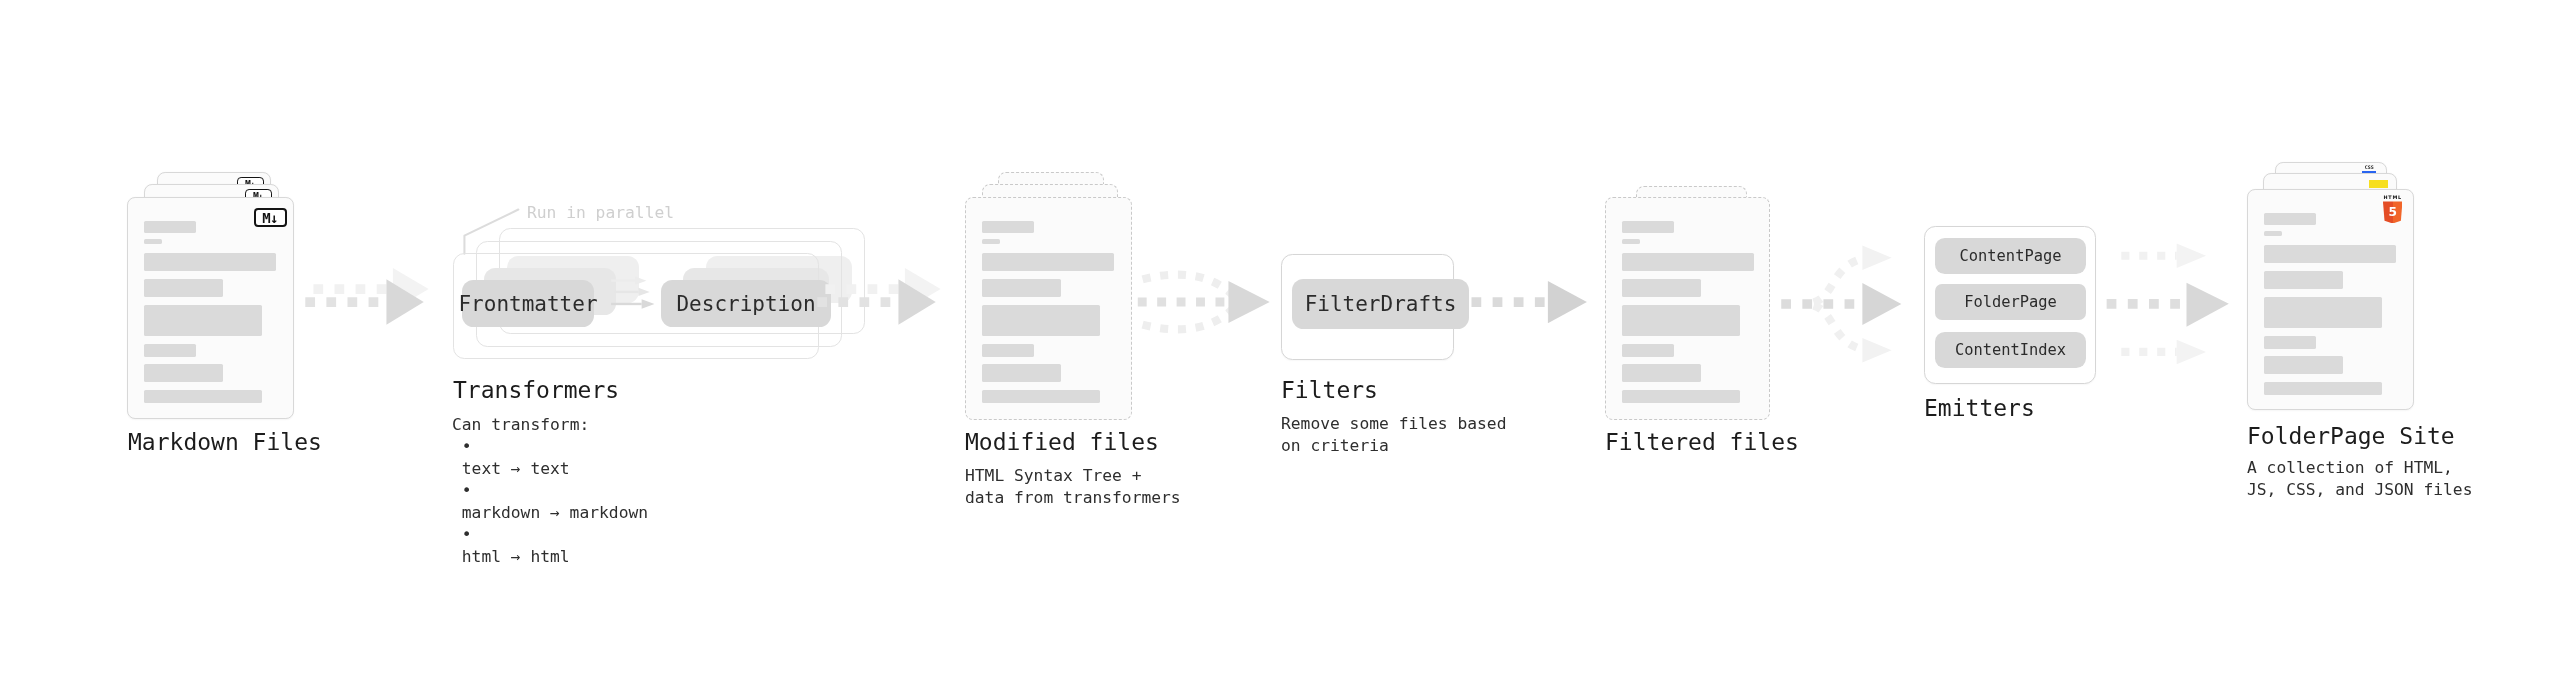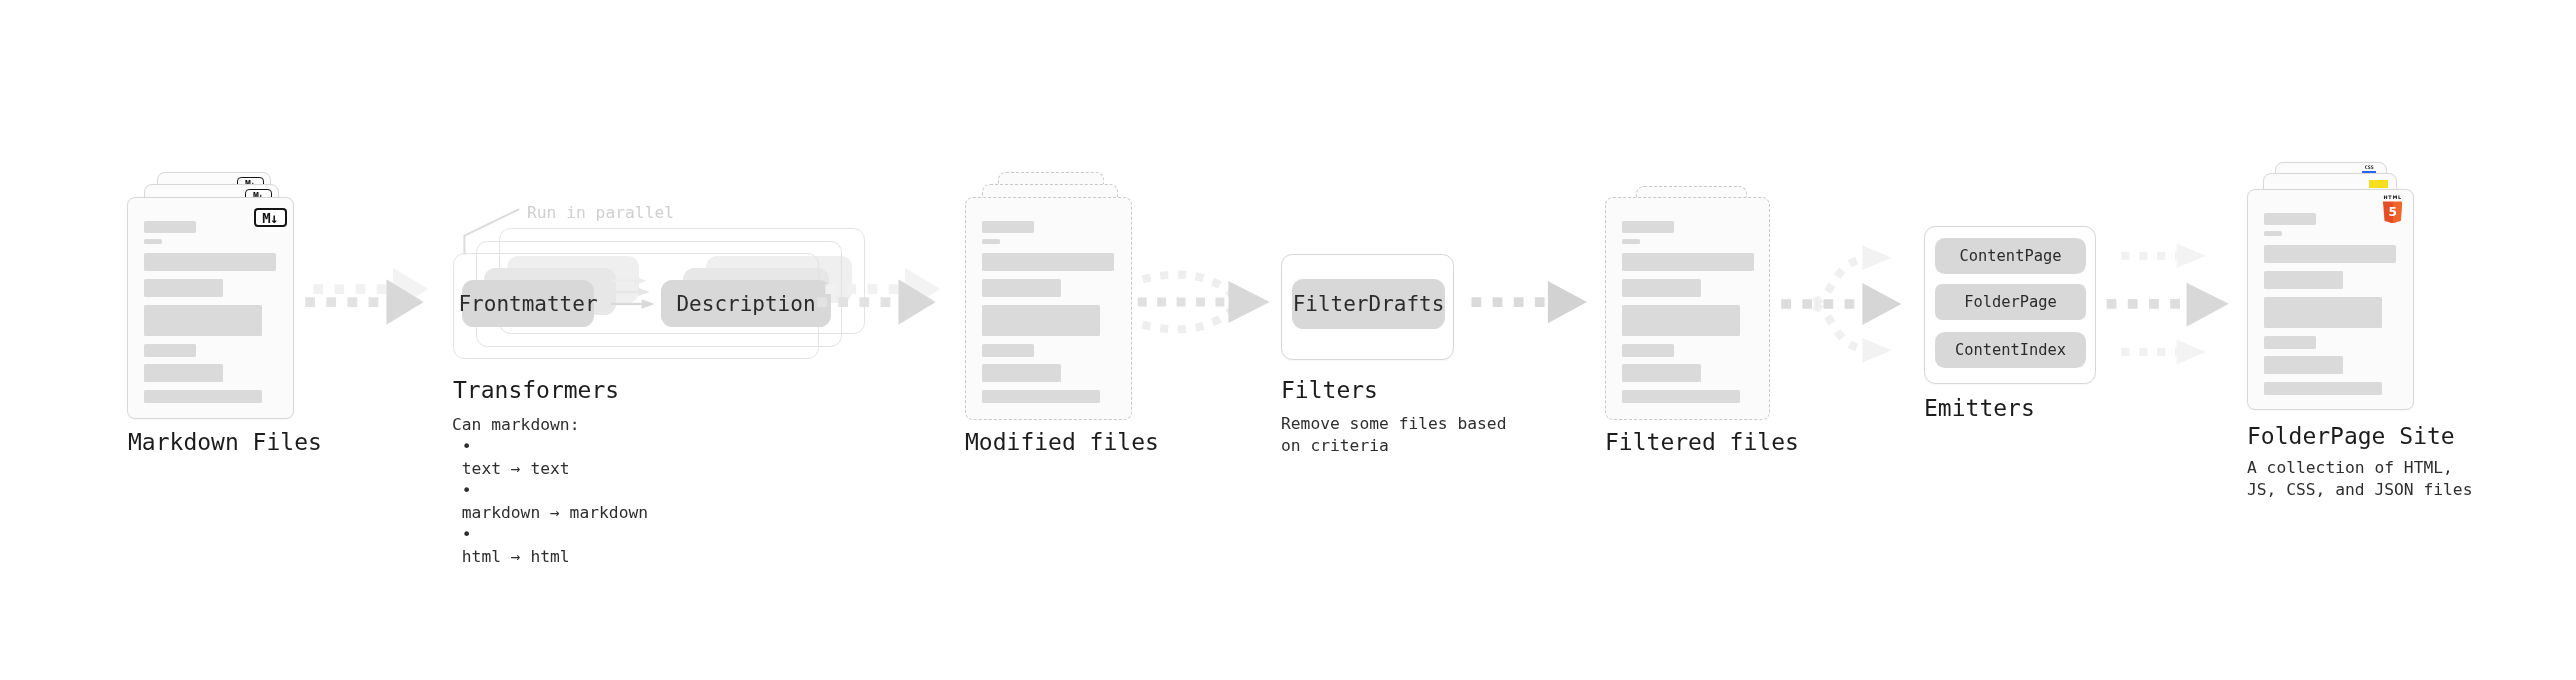--- a/index.html
+++ b/index.html
@@ -129,21 +129,21 @@
     <line x1="6" y1="7" x2="36" y2="7" stroke="#ececec" stroke-width="3"></line>
     <polygon points="36,2 36,12 50,7" fill="#ececec"></polygon>
     <line x1="10" y1="21" x2="40" y2="21" stroke="#e6e6e6" stroke-width="3"></line>
     <polygon points="40,16 40,26 54,21" fill="#e6e6e6"></polygon>
     <line x1="6" y1="36" x2="44" y2="36" stroke="#d9d9d9" stroke-width="3"></line>
     <polygon points="44,30 44,42 60,36" fill="#d9d9d9"></polygon>
   </svg>
 
   <div class="section-label" style="left:453px;top:377px;">Transformers</div>
   <div class="section-desc" style="left:452px;top:414px;">
-    <span>Can markdown:</span>
+    <span>Can transform:</span>
     <span class="bullet-line">
         <span>•</span> 
         <span>text → text</span>
       </span>
     <span class="bullet-line">
         <span>•</span> 
         <span>markdown → markdown</span>
       </span>
     <span class="bullet-line">
         <span>•</span> 
@@ -164,30 +164,34 @@
     <div class="sk sk1"></div>
     <div class="sk sk2"></div>
     <div class="sk sk3"></div>
     <div class="sk sk4"></div>
     <div class="sk sk5"></div>
     <div class="sk sk6"></div>
     <div class="sk sk7"></div>
     <div class="sk sk8"></div>
   </div>
   <div class="section-label" style="left:965px;top:429px;">Modified files</div>
+  <div class="section-desc" style="left:965px;top:465px;">
+    <span>HTML Syntax Tree +</span>
+    <span>data from transformers</span>
+  </div>
 
   <svg class="abs" style="left:1136px;top:268px;" width="146" height="68" viewBox="0 0 180 84">
     <path d="M8,14 C55,2 95,8 122,36" fill="none" stroke="#eeeeee" stroke-width="10" stroke-dasharray="10 12"></path>
     <path d="M8,70 C55,82 95,76 122,48" fill="none" stroke="#eeeeee" stroke-width="10" stroke-dasharray="10 12"></path>
     <line x1="2" y1="42" x2="112" y2="42" stroke="#e0e0e0" stroke-width="11" stroke-dasharray="11 13"></line>
     <polygon points="114,16 114,68 165,42" fill="#d8d8d8"></polygon>
   </svg>
 
   <div class="node-box" style="left:1281px;top:254px;width:173px;height:106px;"></div>
-  <div class="pill" style="left:1292px;top:279px;width:153px;height:50px;">FilterDrafts</div>
+  <div class="pill" style="left:1292px;top:279px;width:177px;height:50px;">FilterDrafts</div>
   <div class="section-label" style="left:1281px;top:377px;">Filters</div>
   <div class="section-desc" style="left:1281px;top:413px;">
     <span>Remove some files based</span>
     <span>on criteria</span>
   </div>
 
   <svg class="abs" style="left:1468px;top:276px;" width="124" height="52" viewBox="0 0 152 64">
     <line x1="4" y1="32" x2="96" y2="32" stroke="#dadada" stroke-width="12" stroke-dasharray="12 14"></line>
     <polygon points="98,6 98,58 146,32" fill="#d2d2d2"></polygon>
   </svg>

